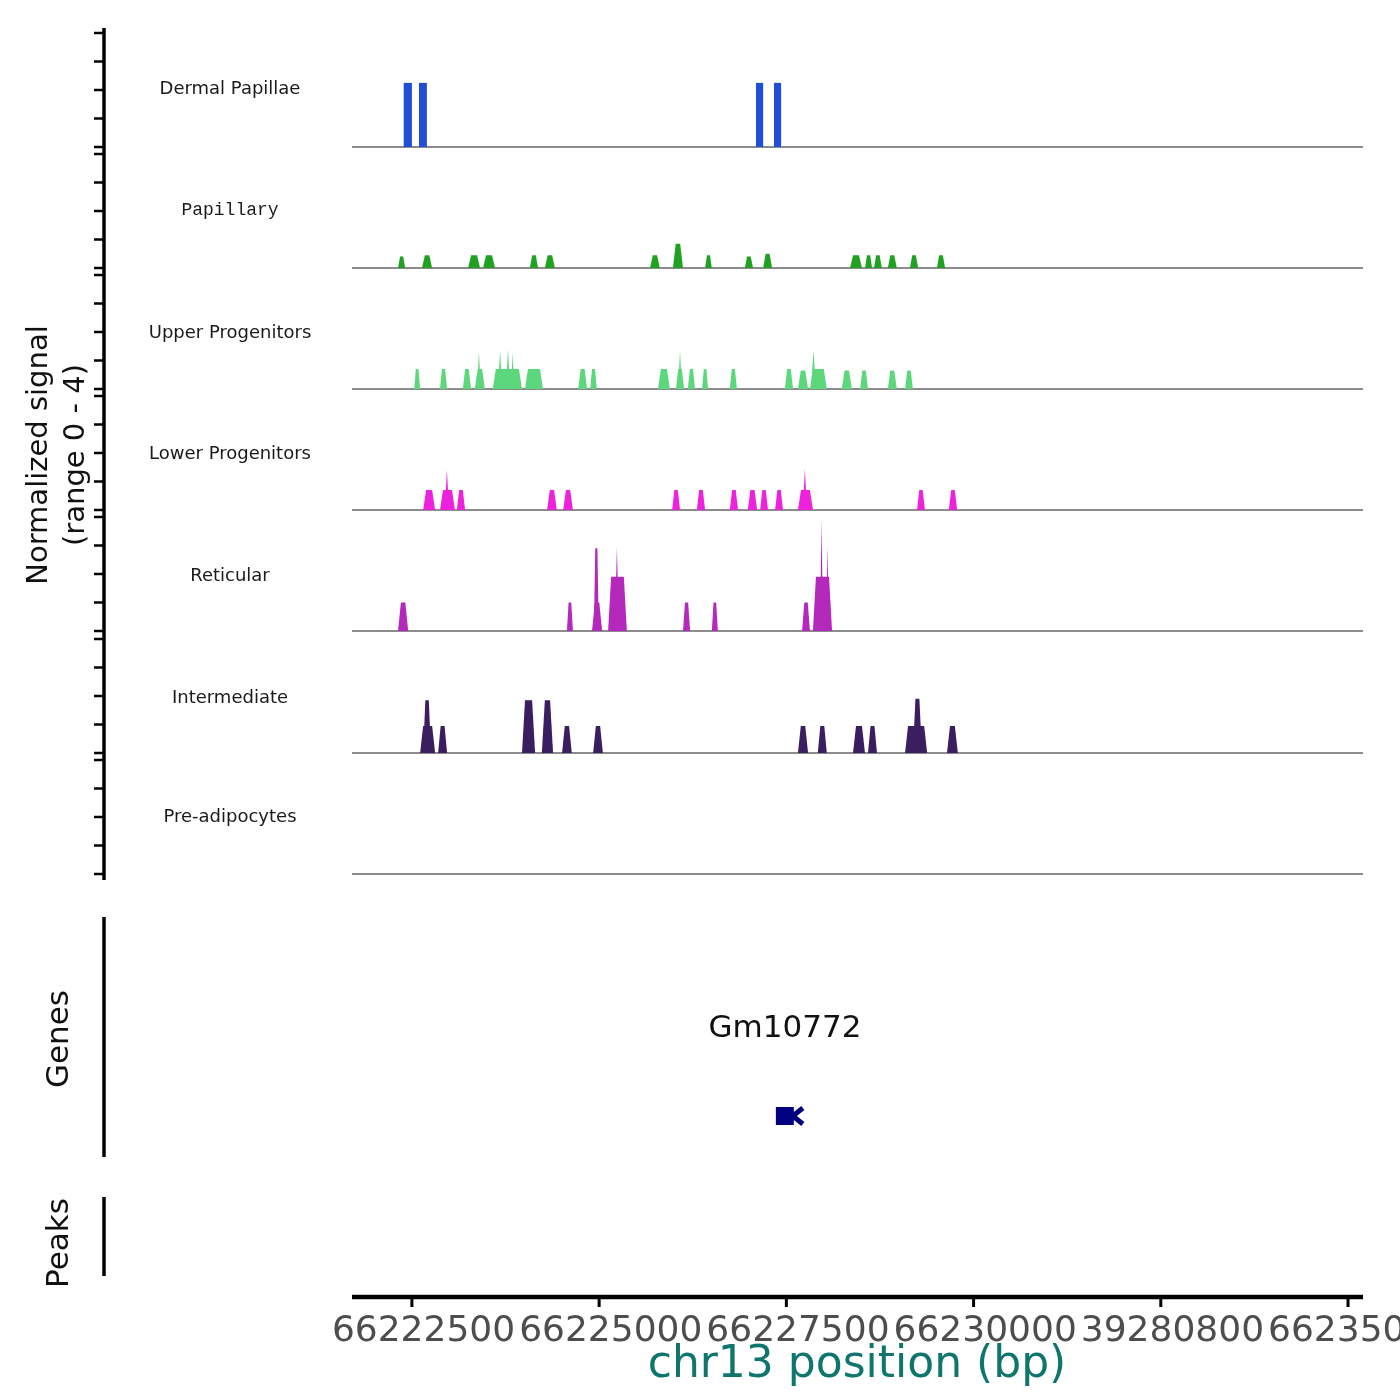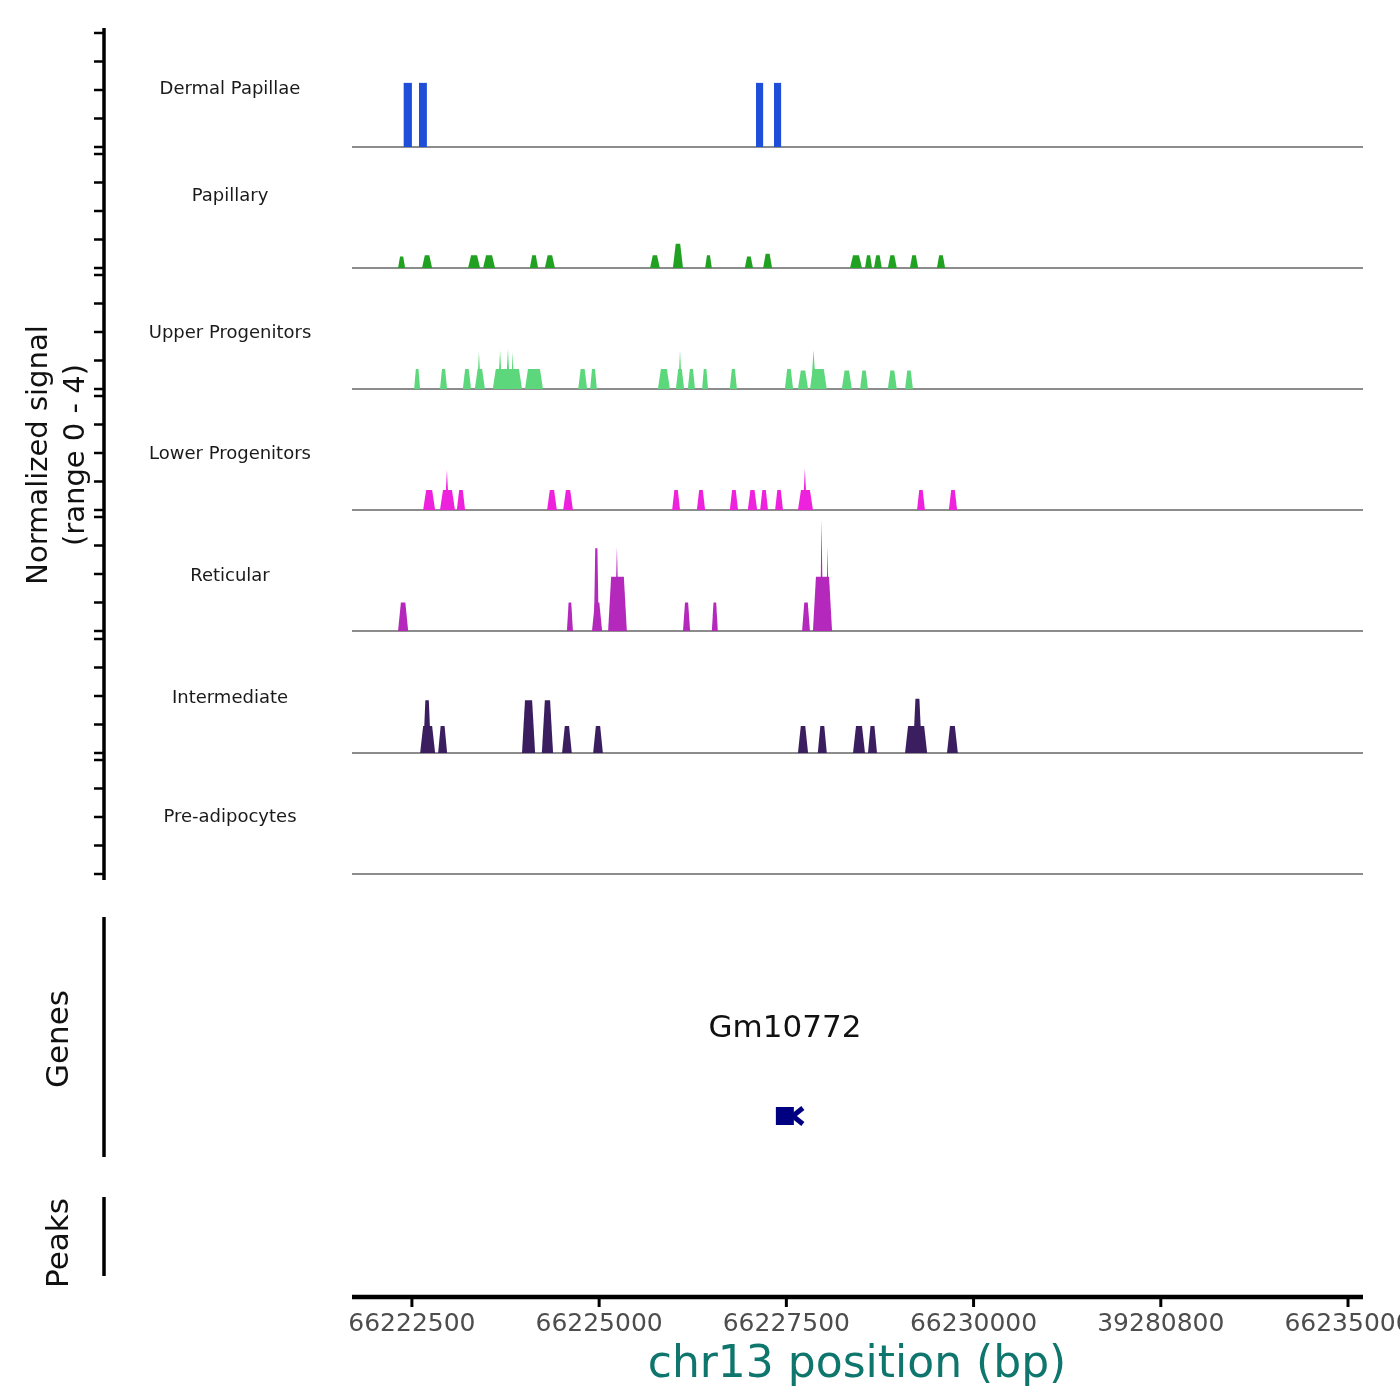--- a/index.html
+++ b/index.html
@@ -4,21 +4,21 @@
 <style>
   html,body{margin:0;padding:0;background:#ffffff;}
   body{width:1400px;height:1400px;overflow:hidden;font-family:"DejaVu Sans",sans-serif;}
   #fig{position:relative;width:1400px;height:1400px;background:#ffffff;}
   #chart-svg{position:absolute;left:0;top:0;}
   .lbl{position:absolute;color:#1a1a1a;white-space:nowrap;}
   .track-lbl{width:300px;text-align:center;font-size:18px;}
   .rot{transform:rotate(-90deg);transform-origin:center center;text-align:center;}
   .ylab{font-size:29px;line-height:37px;color:#111;}
   .seclab{font-size:31px;color:#111;}
-  .xtick{position:absolute;width:160px;text-align:center;font-size:25px;color:#4d4d4d;}
+  .xtick{position:absolute;width:160px;text-align:center;font-size:36px;color:#4d4d4d;}
   .xtitle{font-size:44px;color:#0f766e;}
   .genename{font-size:31px;color:#111;width:200px;text-align:center;}
 </style>
 </head>
 <body>
 
 <div id="fig">
 
   <svg id="chart-svg" width="1400" height="1400" viewBox="0 0 1400 1400">
       <line x1="104" y1="28" x2="104" y2="880" stroke="#000000" stroke-width="3.5"></line>
@@ -169,21 +169,21 @@
   <div class="lbl rot ylab" style="left:-394px;top:418px;width:900px;">
     <div>Normalized signal</div>
     <div>(range 0 - 4)</div>
   </div>
 
   <div class="lbl rot seclab" style="left:-193px;top:1021px;width:500px;">Genes</div>
 
   <div class="lbl rot seclab" style="left:-193px;top:1225px;width:500px;">Peaks</div>
 
   <div class="lbl track-lbl" style="left:80px;top:77px;">Dermal Papillae</div>
-  <div class="lbl track-lbl" style="left:80px;top:184px;">Papillary</div>
+  <div class="lbl track-lbl" style="left:80px;top:200px;font-family:Liberation Mono, monospace;">Papillary</div>
   <div class="lbl track-lbl" style="left:80px;top:321px;">Upper Progenitors</div>
   <div class="lbl track-lbl" style="left:80px;top:442px;">Lower Progenitors</div>
   <div class="lbl track-lbl" style="left:80px;top:564px;">Reticular</div>
   <div class="lbl track-lbl" style="left:80px;top:686px;">Intermediate</div>
   <div class="lbl track-lbl" style="left:80px;top:805px;">Pre-adipocytes</div>
 
   <div class="lbl genename" style="left:685px;top:1008px;">Gm10772</div>
 
   <div class="xtick" style="left: 331.911px; top: 1308px;">66222500</div>
   <div class="xtick" style="left: 519.133px; top: 1308px;">66225000</div>

